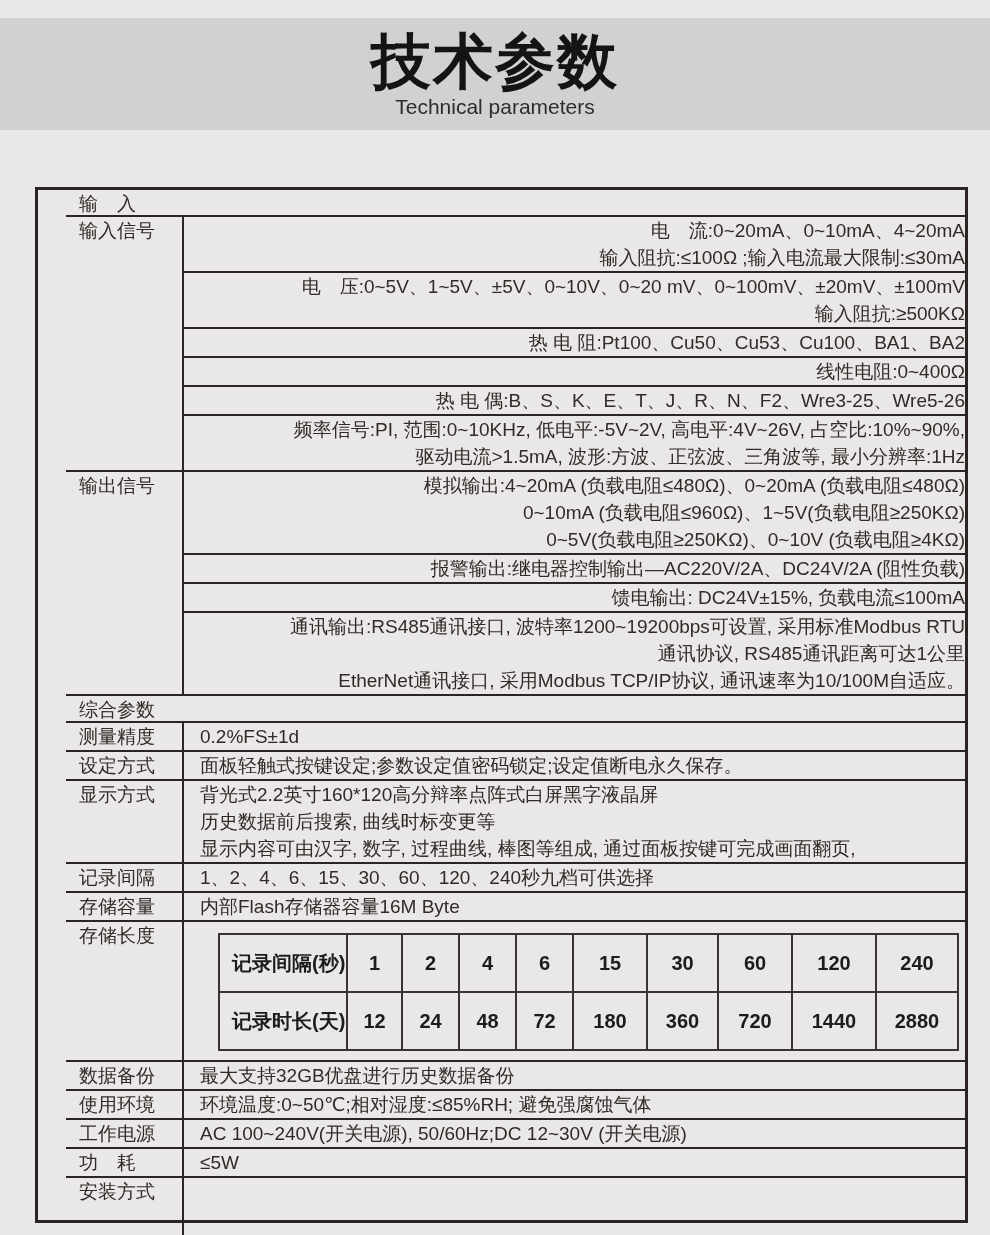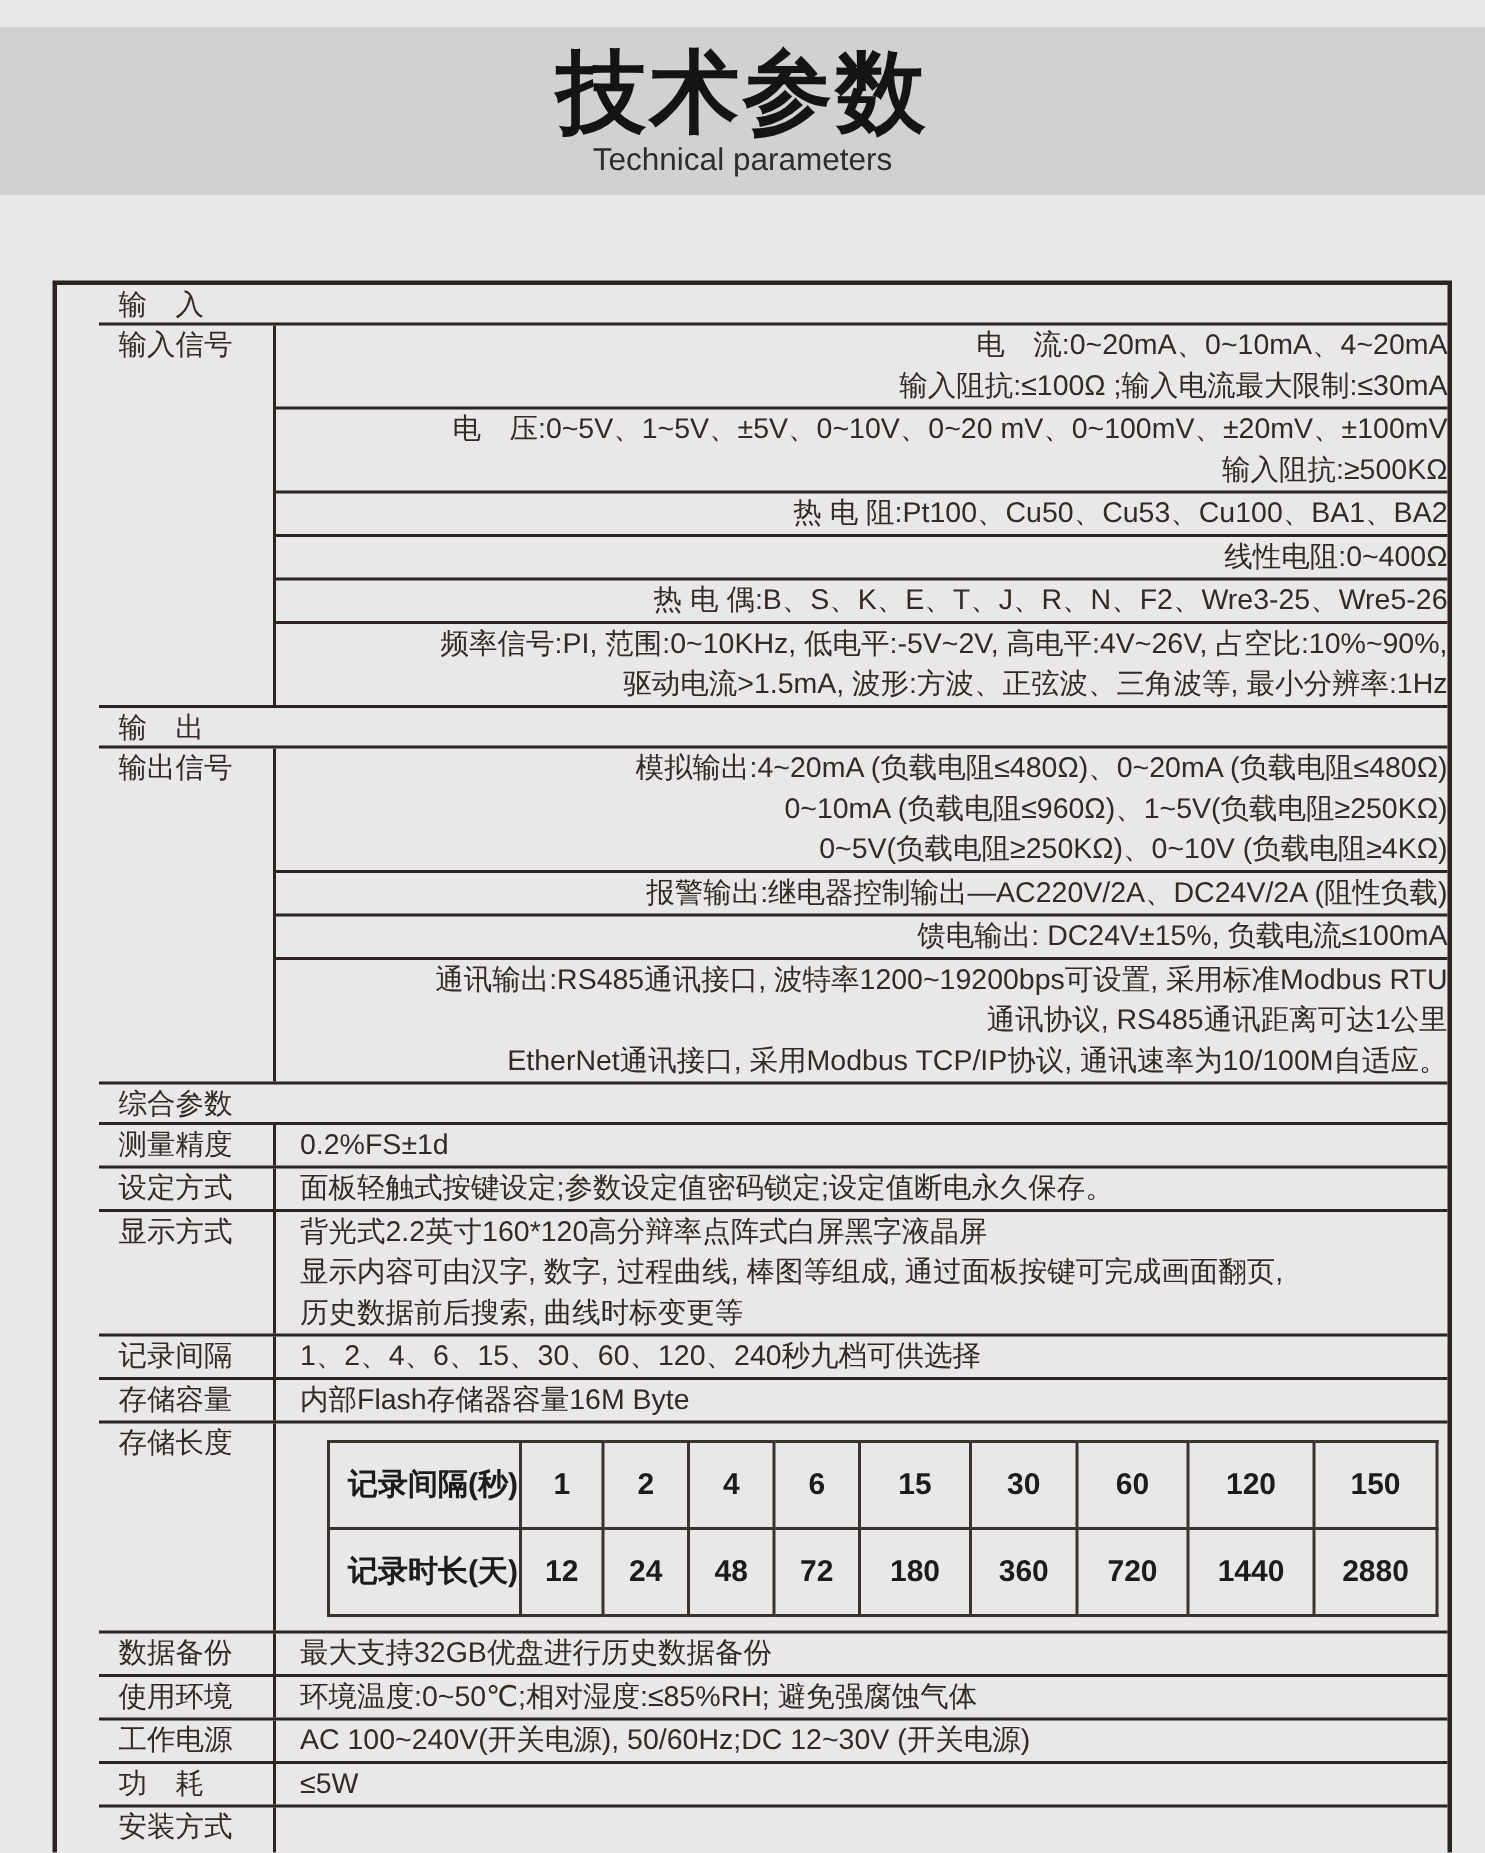--- a/index.html
+++ b/index.html
@@ -94,23 +94,20 @@
       <div class="subcell">
         <div class="cline">热 电 偶:B、S、K、E、T、J、R、N、F2、Wre3-25、Wre5-26</div>
       </div>
       <div class="subcell">
         <div class="cline">频率信号:PI, 范围:0~10KHz, 低电平:-5V~2V, 高电平:4V~26V, 占空比:10%~90%,</div>
         <div class="cline">驱动电流&gt;1.5mA, 波形:方波、正弦波、三角波等, 最小分辨率:1Hz</div>
       </div>
     </div>
   </div>
 
-  <div class="trow sec-row">
-    <span>输　出</span>
-  </div>
 
   <div class="trow">
     <div class="tlabel">输出信号</div>
     <div class="tcontent group">
       <div class="subcell">
         <div class="cline">模拟输出:4~20mA (负载电阻≤480Ω)、0~20mA (负载电阻≤480Ω)</div>
         <div class="cline indent">0~10mA (负载电阻≤960Ω)、1~5V(负载电阻≥250KΩ)</div>
         <div class="cline indent">0~5V(负载电阻≥250KΩ)、0~10V (负载电阻≥4KΩ)</div>
       </div>
       <div class="subcell">
@@ -138,22 +135,22 @@
 
   <div class="trow">
     <div class="tlabel">设定方式</div>
     <div class="tcontent plain">面板轻触式按键设定;参数设定值密码锁定;设定值断电永久保存。</div>
   </div>
 
   <div class="trow">
     <div class="tlabel">显示方式</div>
     <div class="tcontent">
       <div class="cline">背光式2.2英寸160*120高分辩率点阵式白屏黑字液晶屏</div>
+      <div class="cline">历史数据前后搜索, 曲线时标变更等</div>
       <div class="cline">显示内容可由汉字, 数字, 过程曲线, 棒图等组成, 通过面板按键可完成画面翻页,</div>
-      <div class="cline">历史数据前后搜索, 曲线时标变更等</div>
     </div>
   </div>
 
   <div class="trow">
     <div class="tlabel">记录间隔</div>
     <div class="tcontent plain">1、2、4、6、15、30、60、120、240秒九档可供选择</div>
   </div>
 
   <div class="trow">
     <div class="tlabel">存储容量</div>
@@ -181,21 +178,21 @@
               <tr>
             <td class="ilabel">记录间隔(秒)</td>
             <td>1</td>
             <td>2</td>
             <td>4</td>
             <td>6</td>
             <td>15</td>
             <td>30</td>
             <td>60</td>
             <td>120</td>
-            <td>150</td>
+            <td>240</td>
           </tr>
           <tr>
             <td class="ilabel">记录时长(天)</td>
             <td>12</td>
             <td>24</td>
             <td>48</td>
             <td>72</td>
             <td>180</td>
             <td>360</td>
             <td>720</td>

